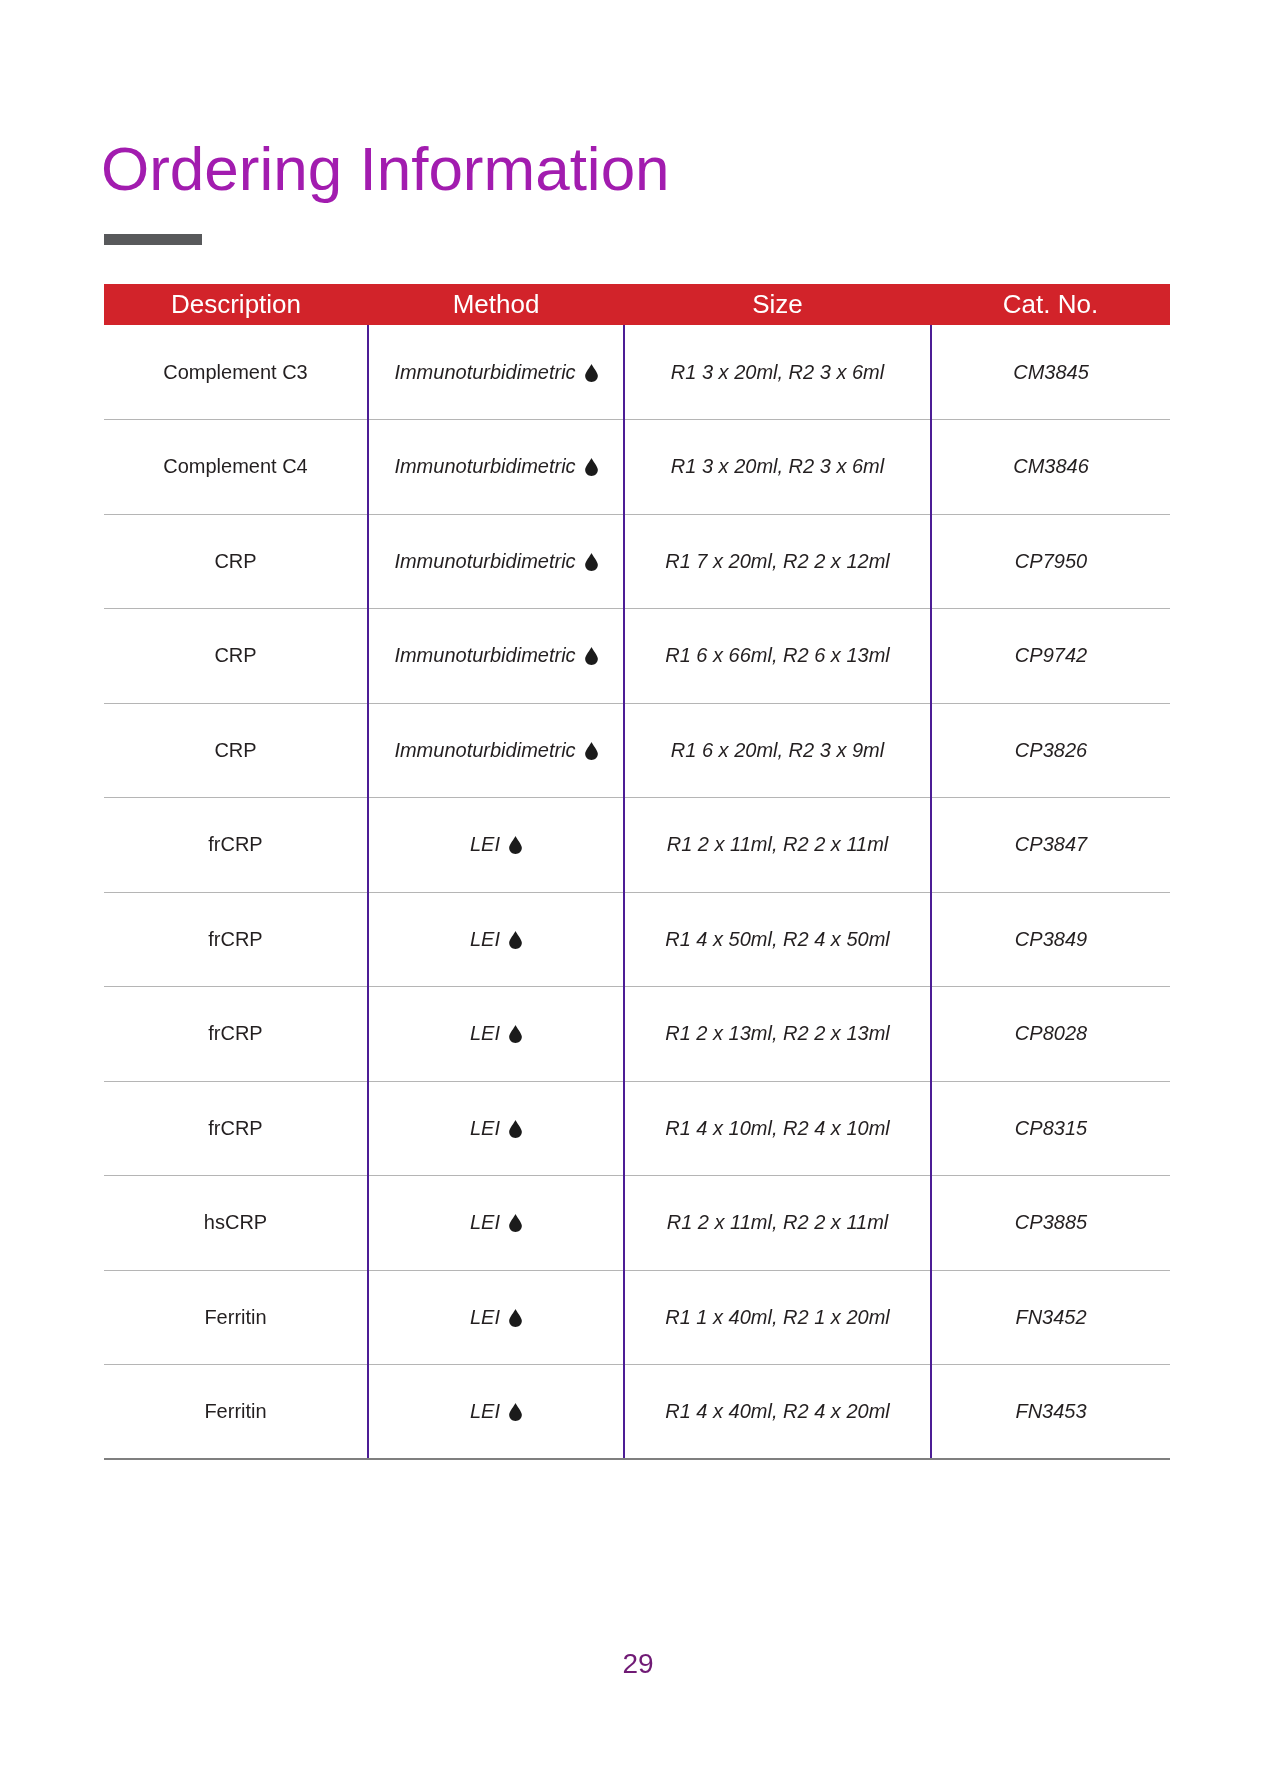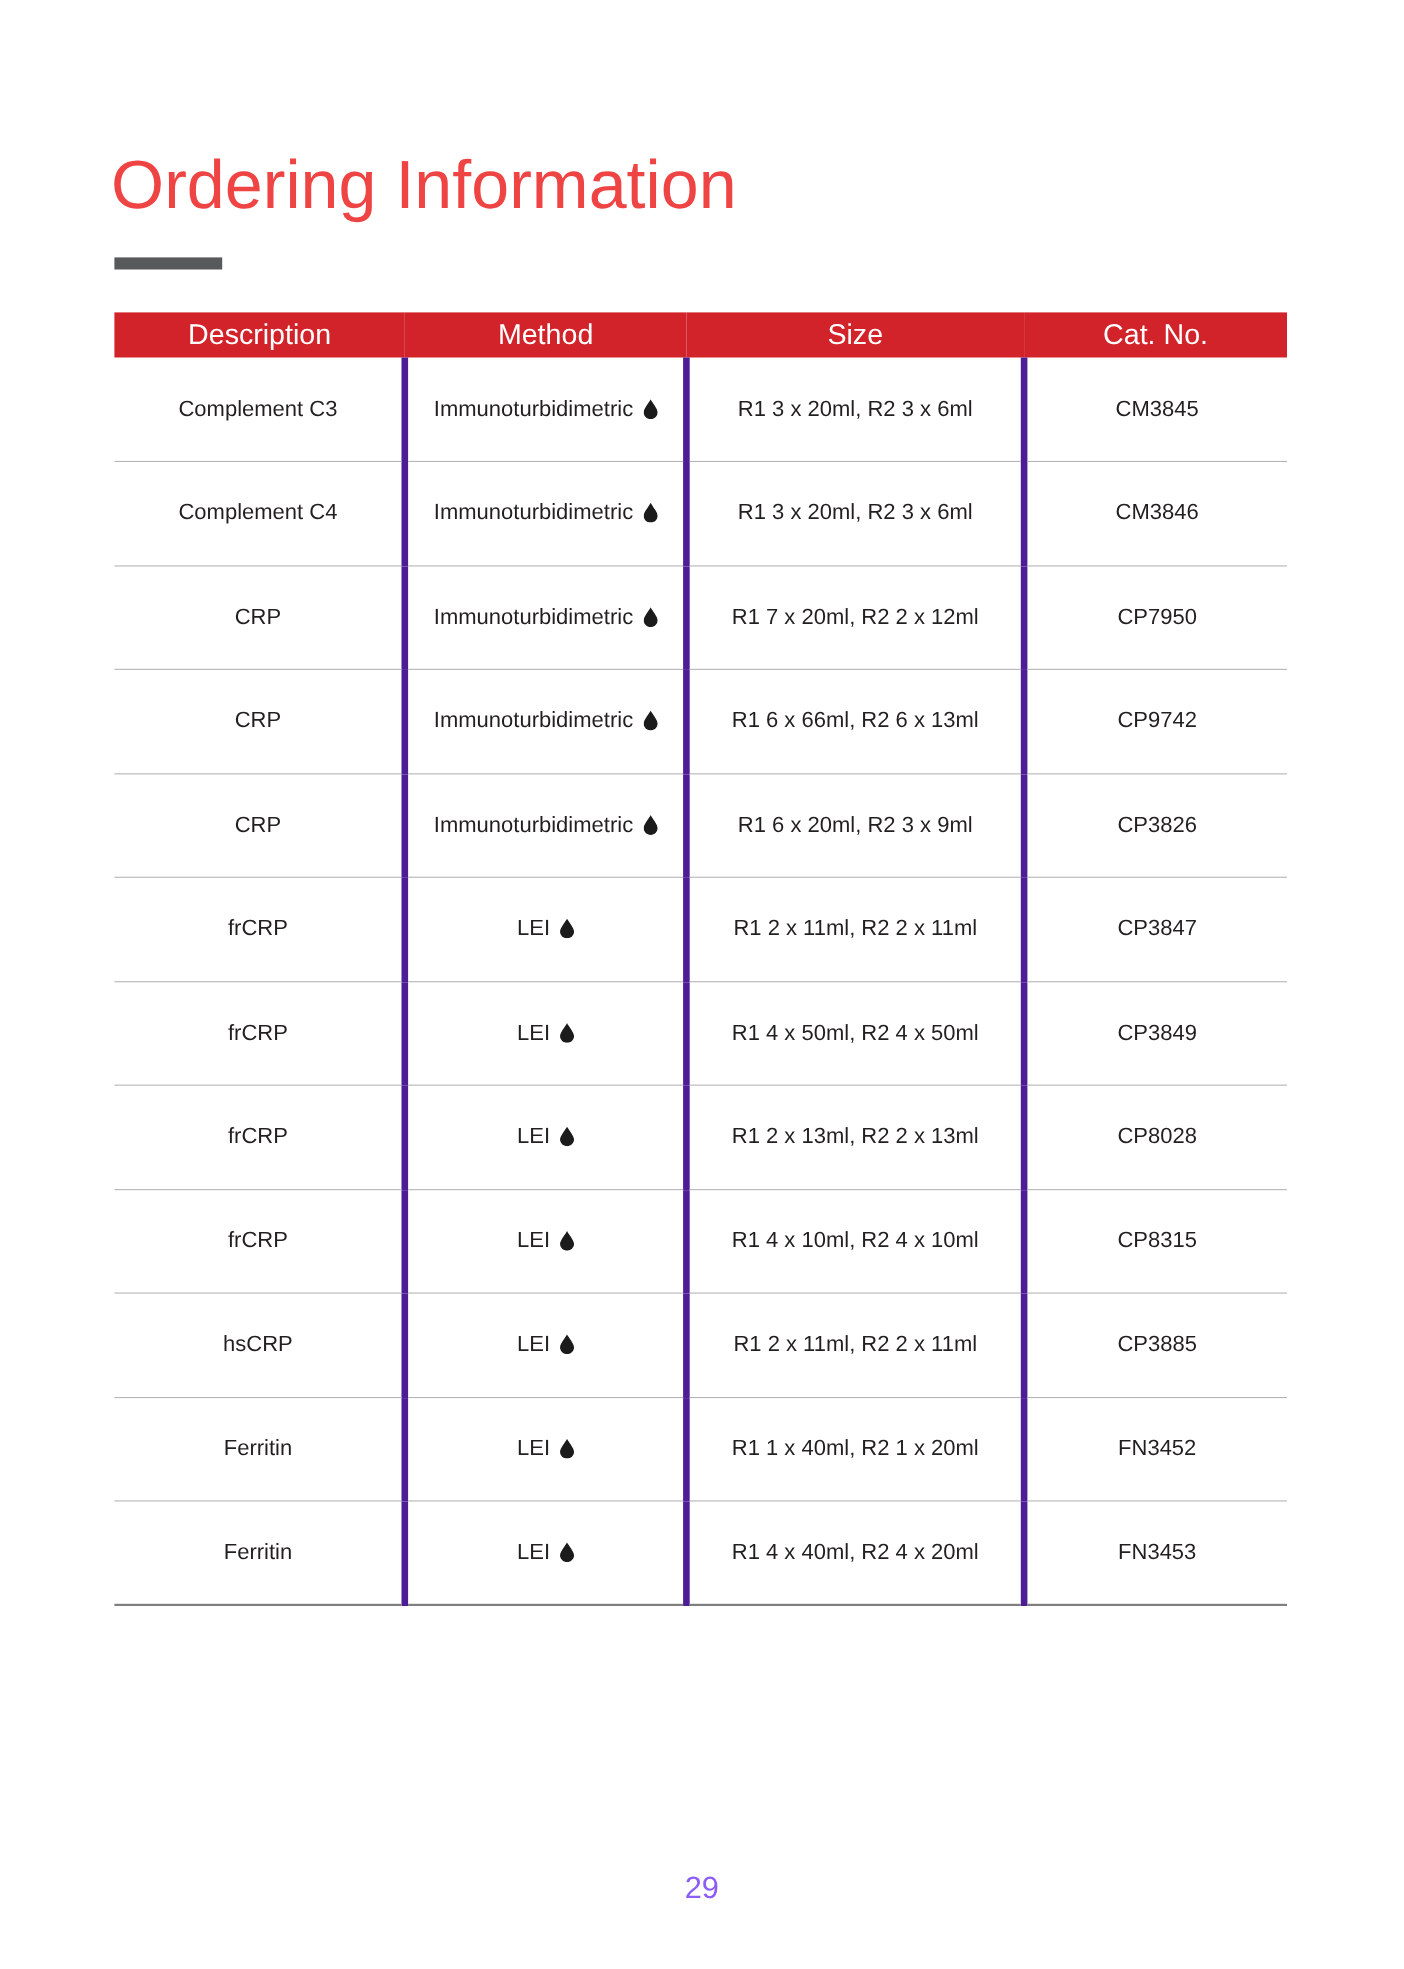--- a/index.html
+++ b/index.html
@@ -15,21 +15,21 @@
     background: #ffffff;
     overflow: hidden;
   }
   .title {
     position: absolute;
     left: 101px;
     top: 96px;
     font-size: 62px;
     line-height: 1;
     font-weight: 400;
-    color: #ef4444;
+    color: #a21caf;
     white-space: nowrap;
   }
   .title-rule {
     position: absolute;
     left: 104px;
     top: 234px;
     width: 98px;
     height: 11px;
     background: #58595b;
   }
@@ -54,39 +54,39 @@
   .order-table td {
     height: 94.5px;
     text-align: center;
     vertical-align: middle;
     font-size: 20px;
     padding: 0 4px;
     white-space: nowrap;
     overflow: hidden;
   }
   .order-table tbody tr + tr td { border-top: 1px solid #b5b5b5; }
-  .order-table tbody td + td { border-left: 6px solid #4c1d95; }
+  .order-table tbody td + td { border-left: 2px solid #4c1d95; font-style: italic; }
   .order-table tbody tr:last-child td { border-bottom: 2px solid #7f7f7f; }
   .c-desc { font-size: 25px; }
   .c-method { font-size: 22px; }
   .drop {
     width: 13px;
     height: 18px;
     margin-left: 9px;
     vertical-align: -3px;
     fill: #1b1b1b;
   }
   .page-num {
     position: absolute;
-    top: 1700px;
+    top: 1648px;
     left: 0;
     width: 100%;
     text-align: center;
     font-size: 28px;
-    color: #8b5cf6;
+    color: #701a75;
   }
 </style>
 </head>
 <body>
 
 <div class="page">
 
   <h1 class="title">Ordering Information</h1>
 
   <div class="title-rule"></div>

